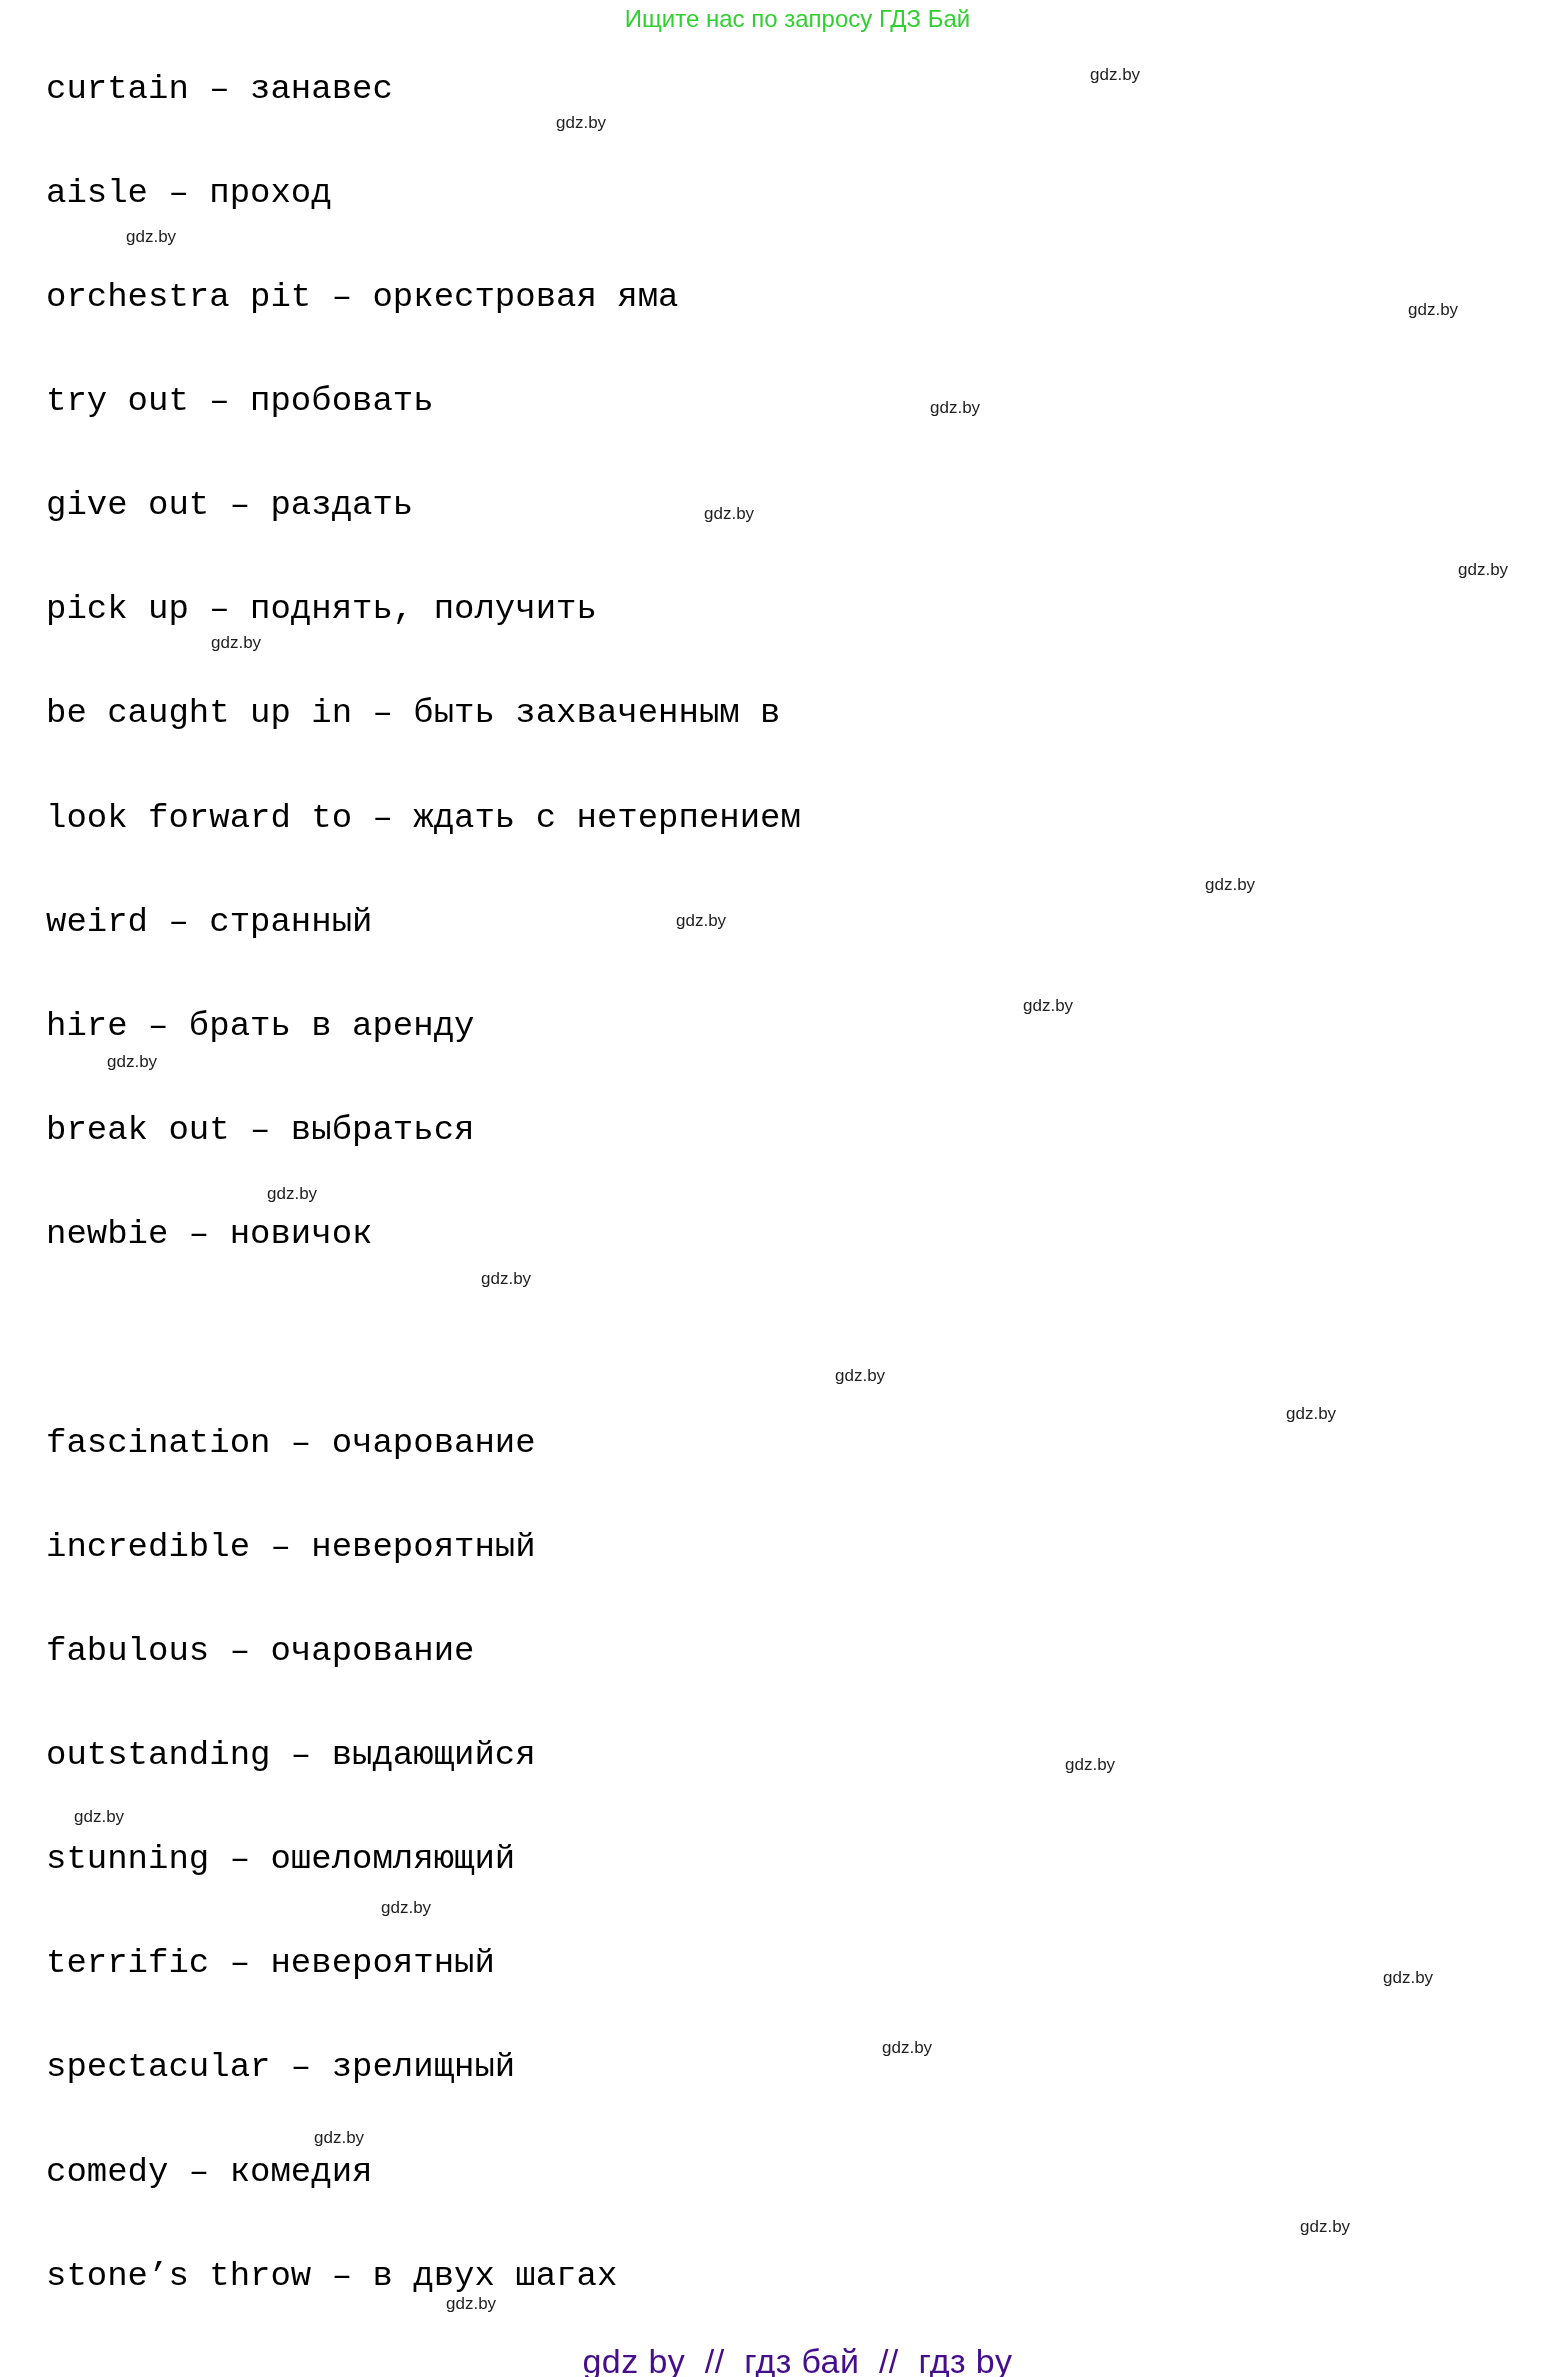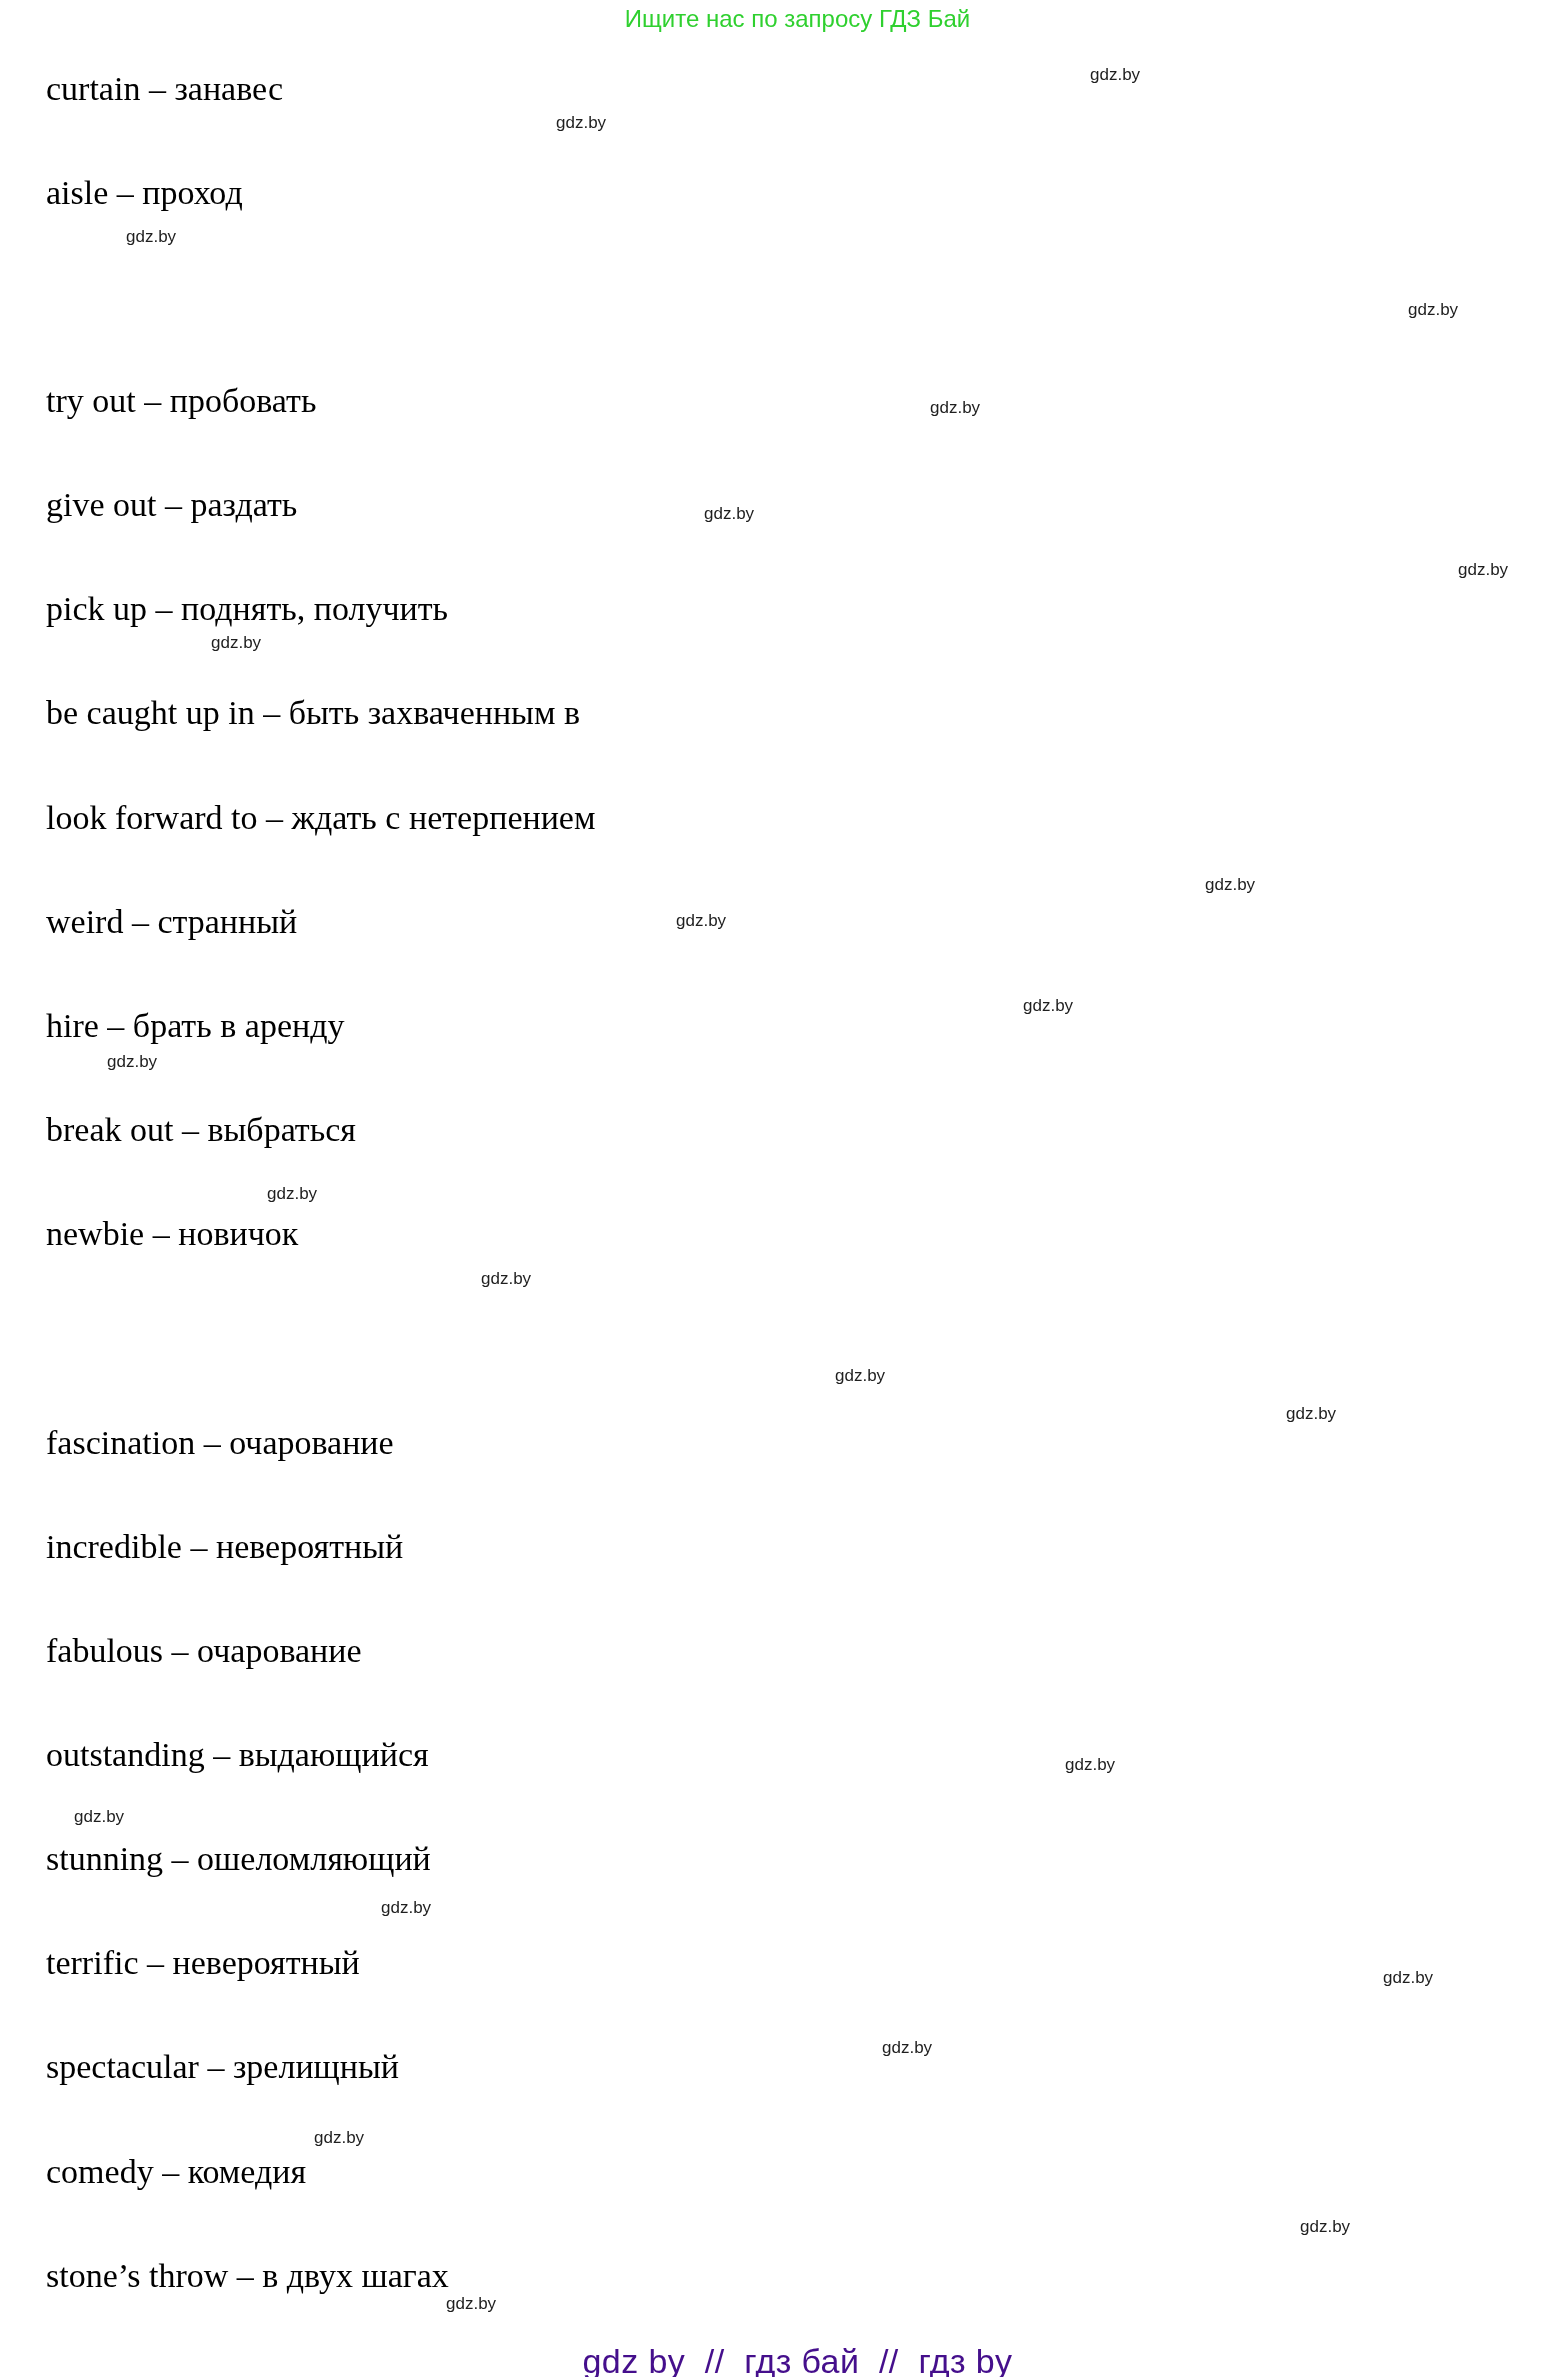--- a/index.html
+++ b/index.html
@@ -26,21 +26,21 @@
     font-size: 24px;
     font-weight: 400;
     color: #2fd02f;
     white-space: pre;
   }
   .vocab-line {
     position: absolute;
     left: 29px;
     height: 42px;
     line-height: 42px;
-    font-family: Liberation Serif, serif;
+    font-family: Liberation Mono, monospace;
     font-size: 34px;
     color: #000000;
     white-space: pre;
   }
   .wm {
     position: absolute;
     font-family: "Liberation Sans", sans-serif;
     font-size: 17px;
     color: #1f1f1f;
     white-space: pre;
@@ -59,20 +59,21 @@
 </style>
 </head>
 <body>
 
 <div class="page">
 
   <div class="promo-header">Ищите нас по запросу ГДЗ Бай</div>
 
   <div class="vocab-line" style="top:68px">curtain – занавес</div>
   <div class="vocab-line" style="top:172px">aisle – проход</div>
+  <div class="vocab-line" style="top:276px">orchestra pit – оркестровая яма</div>
   <div class="vocab-line" style="top:380px">try out – пробовать</div>
   <div class="vocab-line" style="top:484px">give out – раздать</div>
   <div class="vocab-line" style="top:588px">pick up – поднять, получить</div>
   <div class="vocab-line" style="top:692px">be caught up in – быть захваченным в</div>
   <div class="vocab-line" style="top:797px">look forward to – ждать с нетерпением</div>
   <div class="vocab-line" style="top:901px">weird – странный</div>
   <div class="vocab-line" style="top:1005px">hire – брать в аренду</div>
   <div class="vocab-line" style="top:1109px">break out – выбраться</div>
   <div class="vocab-line" style="top:1213px">newbie – новичок</div>
   <div class="vocab-line" style="top:1422px">fascination – очарование</div>

